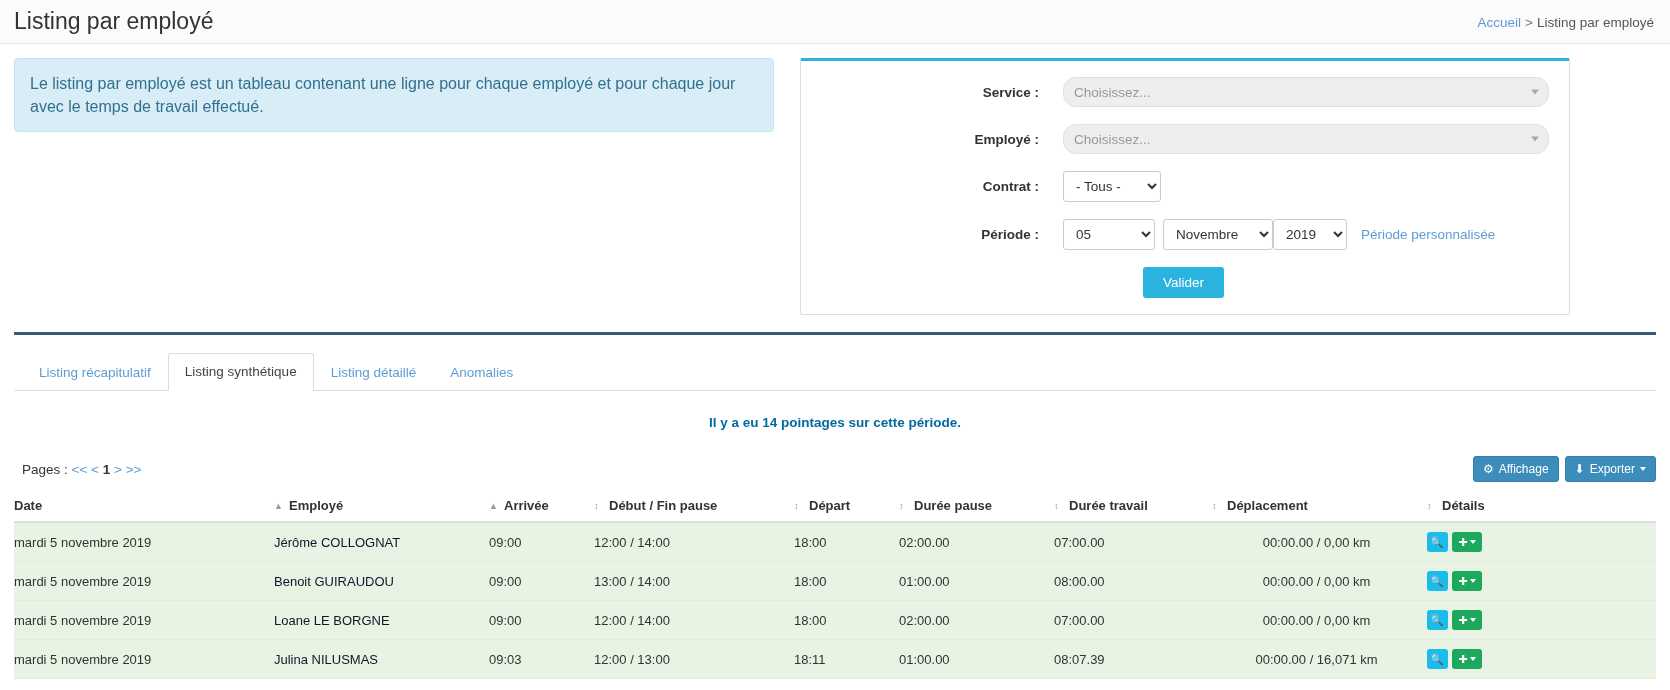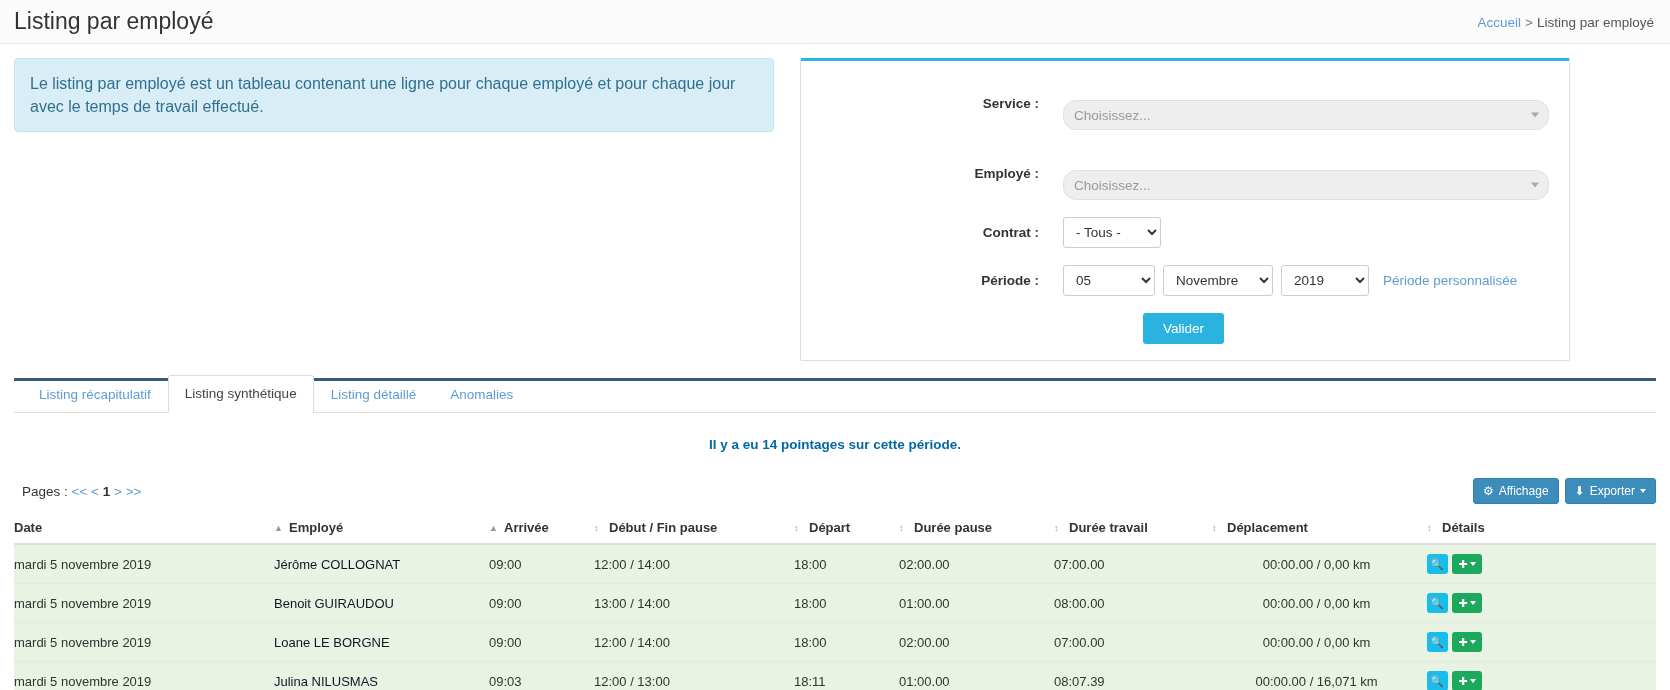--- a/index.html
+++ b/index.html
@@ -88,21 +88,20 @@
     background: #eeeeee;
     border: 1px solid #e0e0e0;
     border-radius: 13px;
     display: flex;
     align-items: center;
     padding: 0 10px;
     color: #999;
     font-size: 13.5px;
     position: relative;
     max-width: 486px;
-    margin-top: 23px;
   }
   .select2-fake .caret-s2 {
     position: absolute;
     right: 9px;
     top: 50%;
     transform: translateY(-50%);
     width: 0; height: 0;
     border-left: 4px solid transparent;
     border-right: 4px solid transparent;
     border-top: 5px solid #aaa;
@@ -113,21 +112,21 @@
     border-radius: 3px;
     background: #fff;
     font-family: "Liberation Sans", sans-serif;
     font-size: 13.5px;
     color: #333;
     padding: 0 4px 0 8px;
   }
   .sel-contrat { width: 98px; }
   .sel-jour { width: 92px; }
   .sel-mois { width: 110px; margin-left: 8px; }
-  .sel-annee { width: 88px; margin-left: 8px; }
+  .sel-annee { width: 74px; }
   .period-link {
     margin-left: 14px;
     color: #5e9cd3;
     font-size: 13.5px;
     text-decoration: none;
   }
   .submit-row {
     display: flex;
     margin-top: 6px;
   }
@@ -148,21 +147,21 @@
   .tabs-wrap {
     margin: 17px 14px 0 14px;
     border-top: 3px solid #3a5a7a;
     padding-top: 0;
   }
   .tabs {
     display: flex;
     align-items: flex-end;
     border-bottom: 1px solid #ddd;
     padding-left: 8px;
-    height: 32px;
+    height: 56px;
   }
   .tab {
     padding: 9px 16px;
     font-size: 13.5px;
     color: #5e9cd3;
     cursor: pointer;
     border: 1px solid transparent;
     border-bottom: none;
     margin-bottom: -1px;
     background: transparent;

